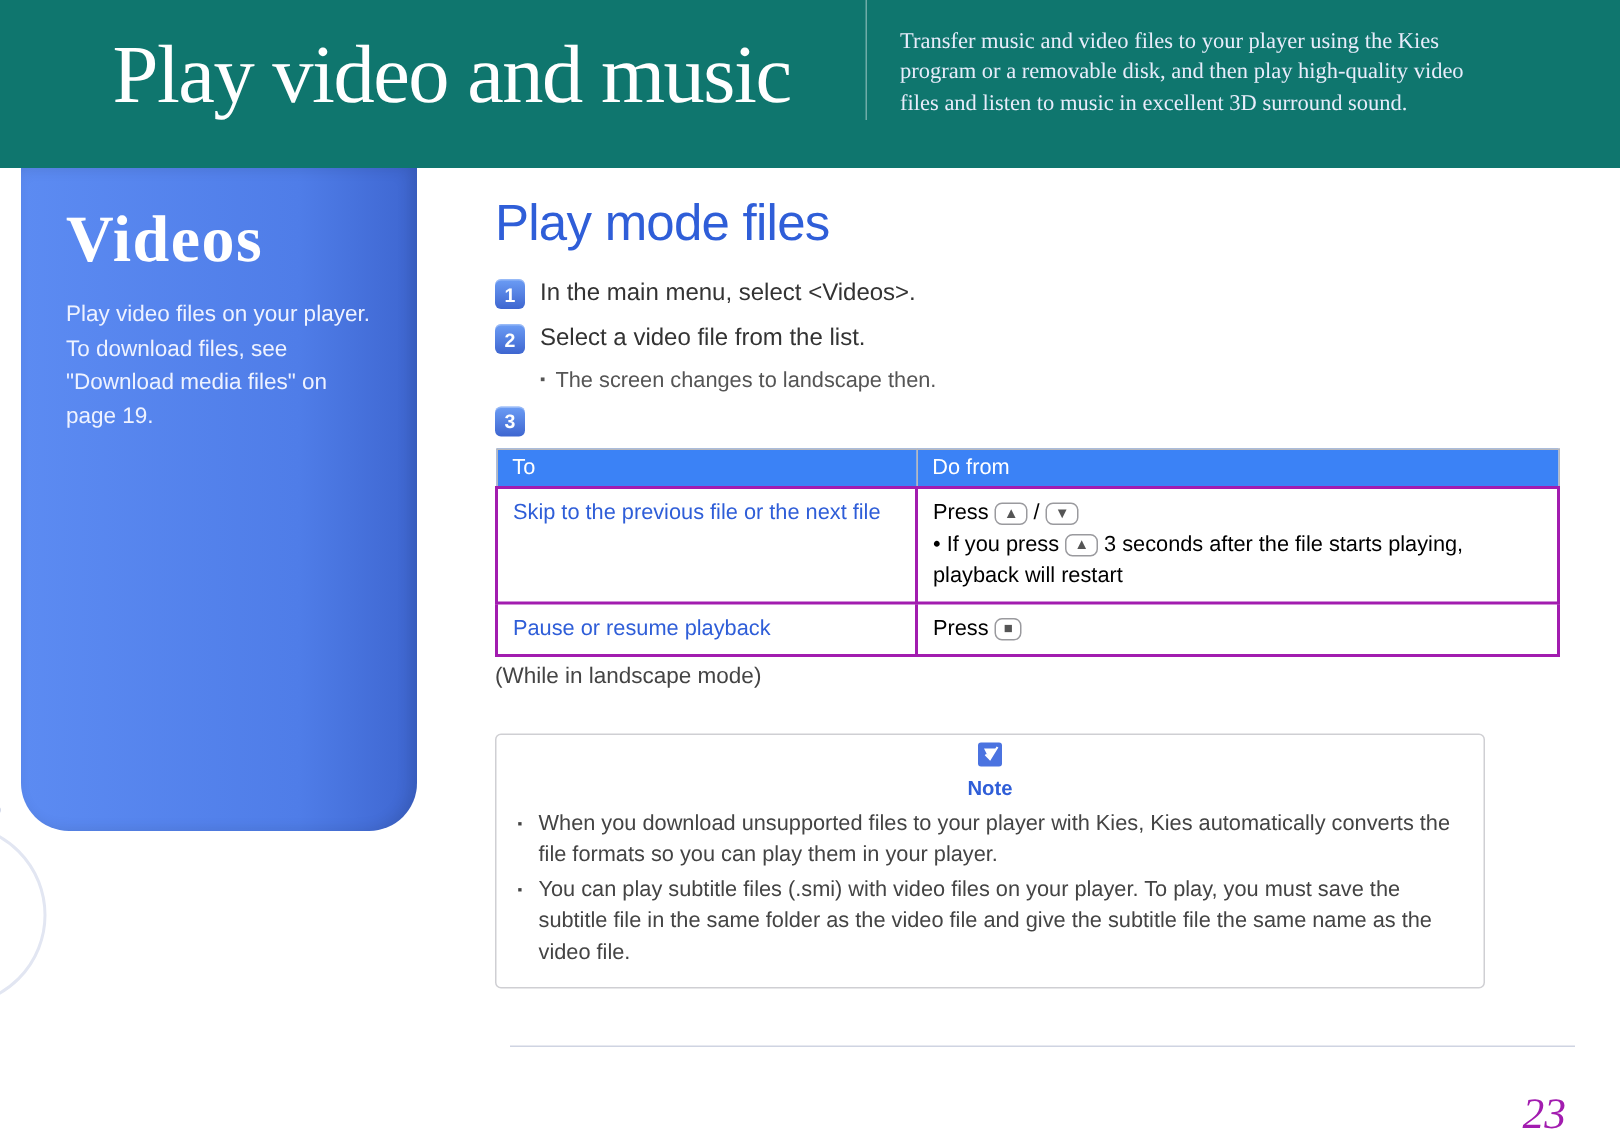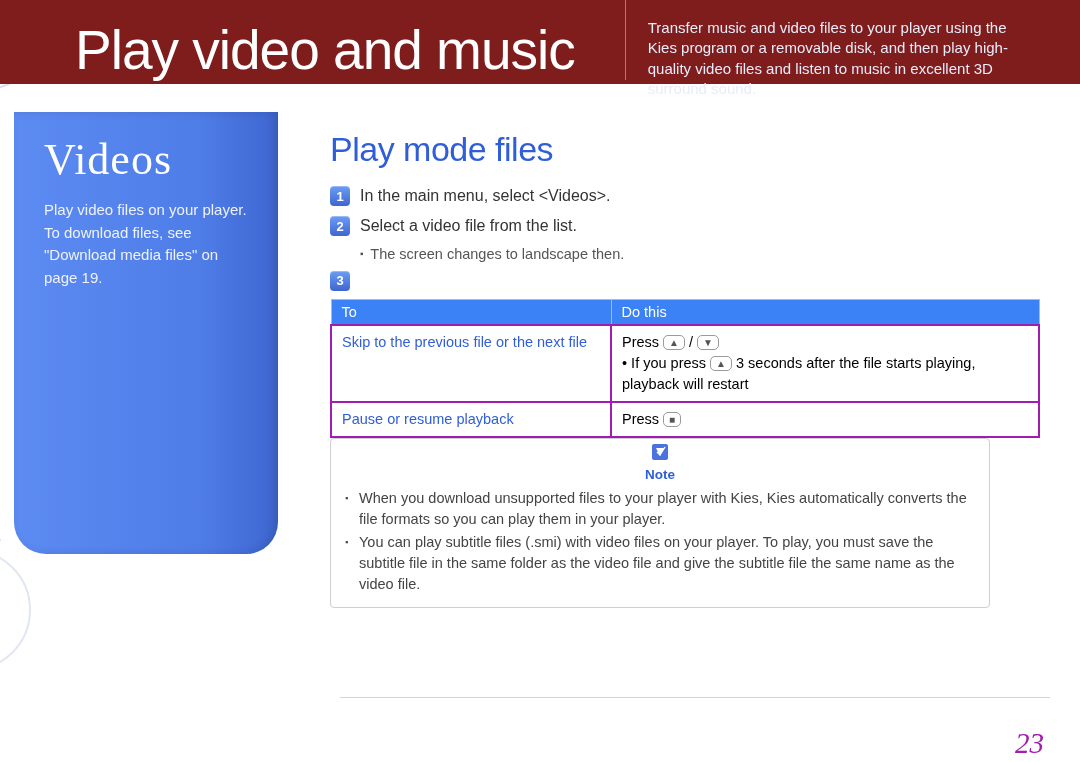--- a/index.html
+++ b/index.html
@@ -21,24 +21,25 @@
   .deco-circles2 {
     position: absolute;
     left: -60px; top: 520px;
     pointer-events: none;
   }
 
   
   .top-bar {
     position: absolute;
     top: 0; left: 0; right: 0;
-    height: 84px;
-    background: #7f1d1d;
+    height: 112px;
+    background: #0f766e;
     display: flex;
     align-items: flex-start;
+    font-family: Liberation Serif, serif;
   }
   .page-title {
     color: #fff;
     font-size: 55px;
     font-weight: 300;
     letter-spacing: -1px;
     padding: 20px 30px 0 75px;
     line-height: 1.1;
     white-space: nowrap;
   }
@@ -64,21 +65,21 @@
     height: 442px;
     background: linear-gradient(to right, #5c8bf2 0%, #4f7de8 70%, #3e66d0 100%);
     border-bottom-left-radius: 32px;
     border-bottom-right-radius: 32px;
     padding: 22px 26px 0 30px;
     color: #fff;
     box-shadow: inset -4px 0 10px rgba(0,0,0,0.12);
   }
   .sidebar-title {
     font-size: 44px;
-    font-weight: 400;
+    font-weight: 700;
     font-family: Georgia, "Times New Roman", serif;
     margin-bottom: 14px;
     letter-spacing: 1px;
   }
   .sidebar-text {
     font-size: 15px;
     line-height: 1.5;
     font-weight: 300;
     color: #eef2ff;
   }
@@ -281,21 +282,21 @@
     <div class="sub-bullet">The screen changes to landscape then.</div>
     <div class="step">
       <span class="step-num">3</span>
     </div>
   </div>
 
   <table class="controls">
     <thead>
       <tr>
         <th>To</th>
-        <th>Do this</th>
+        <th>Do from</th>
       </tr>
     </thead>
     <tbody>
       <tr>
         <td class="left">Skip to the previous file or the next file</td>
         <td>
           <span>Press </span>
           <span class="btn-icon">▲</span> /
           <span class="btn-icon">▼</span><br>
           <span>• </span><span>If you press </span>
@@ -305,20 +306,21 @@
       </tr>
       <tr>
         <td class="left">Pause or resume playback</td>
         <td>
           <span>Press </span>
           <span class="btn-icon">■</span>
         </td>
       </tr>
     </tbody>
   </table>
+  <div class="table-caption">(While in landscape mode)</div>
 
   <div class="note-box">
     <div class="note-header">
       <span class="note-icon">
         <svg width="18" height="18" viewBox="0 0 18 18">
           <rect x="1" y="1" width="16" height="16" rx="2" fill="#4b73e0"></rect>
           <path d="M5 5 L13 5 L9 13 Z" fill="#fff"></path>
           <path d="M6 9 L9 12 L14 4" stroke="#fff" stroke-width="1.4" fill="none"></path>
         </svg>
       </span>

